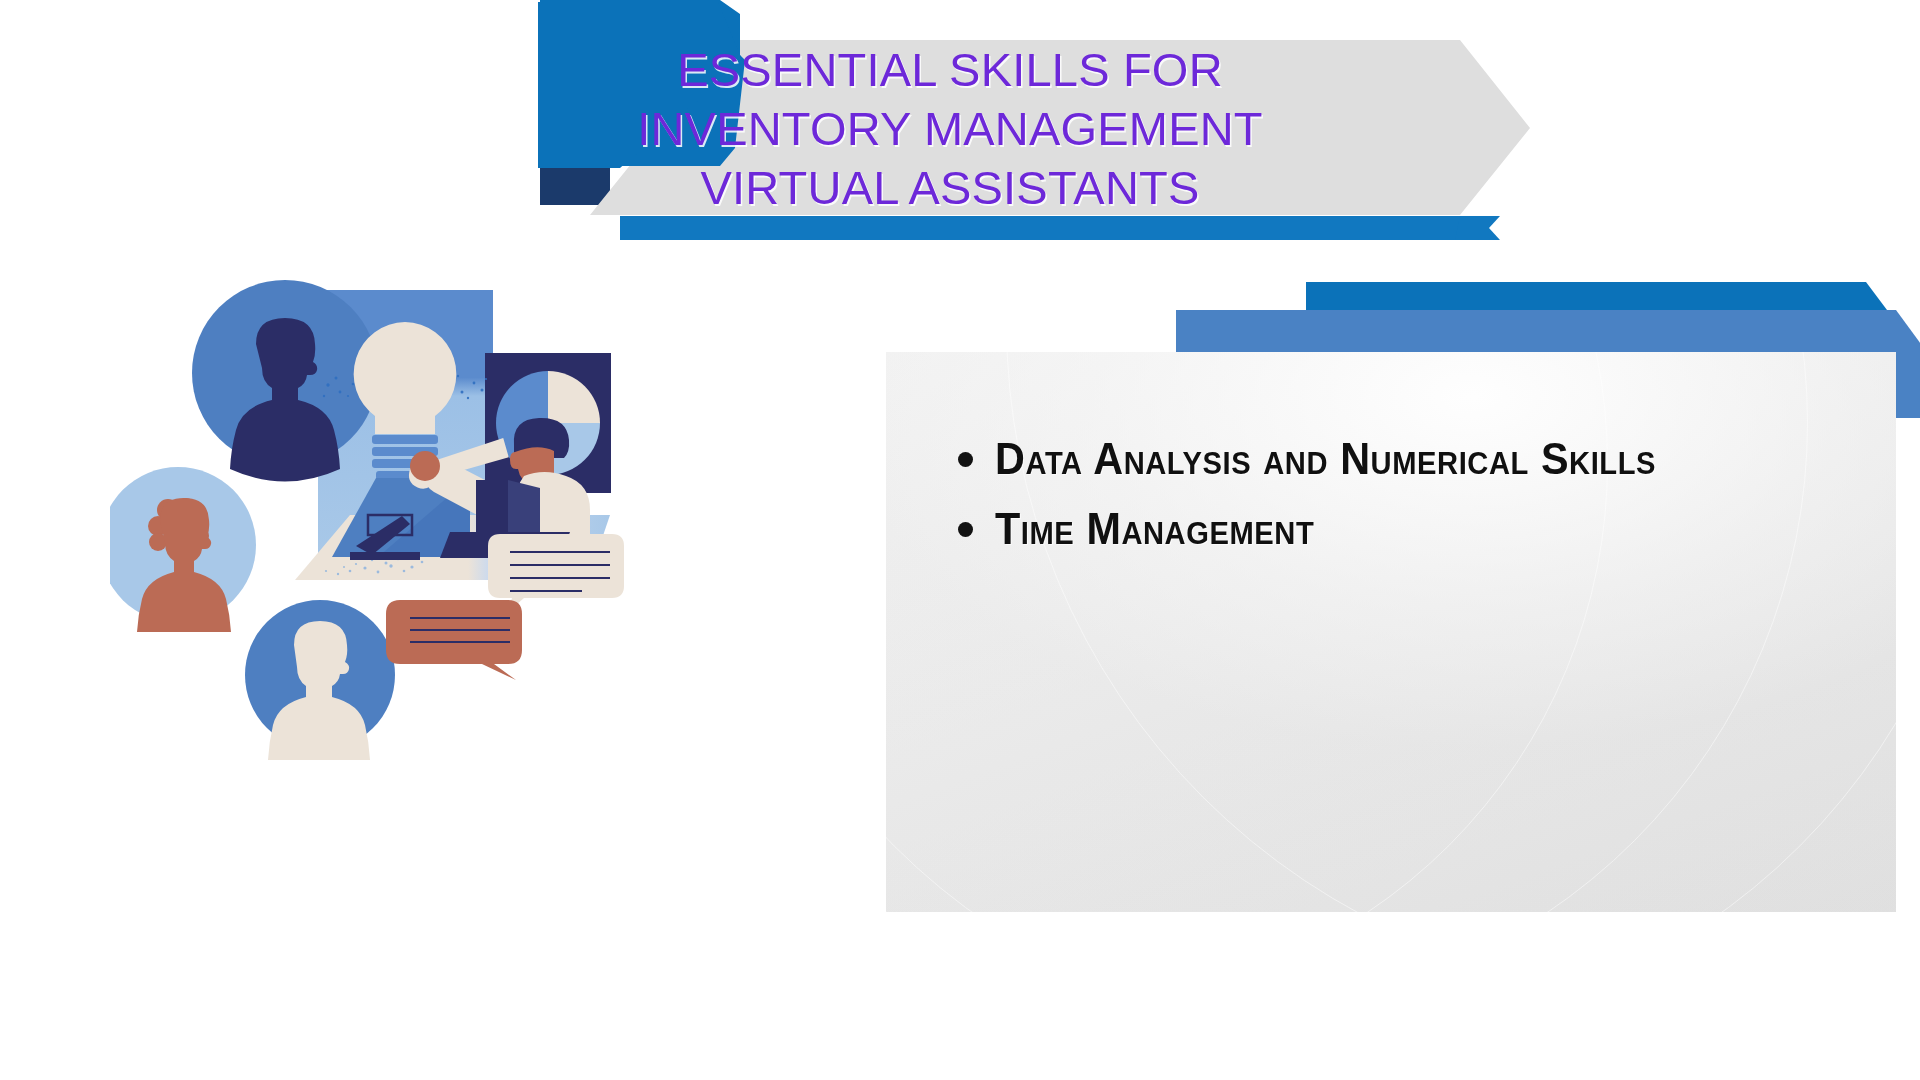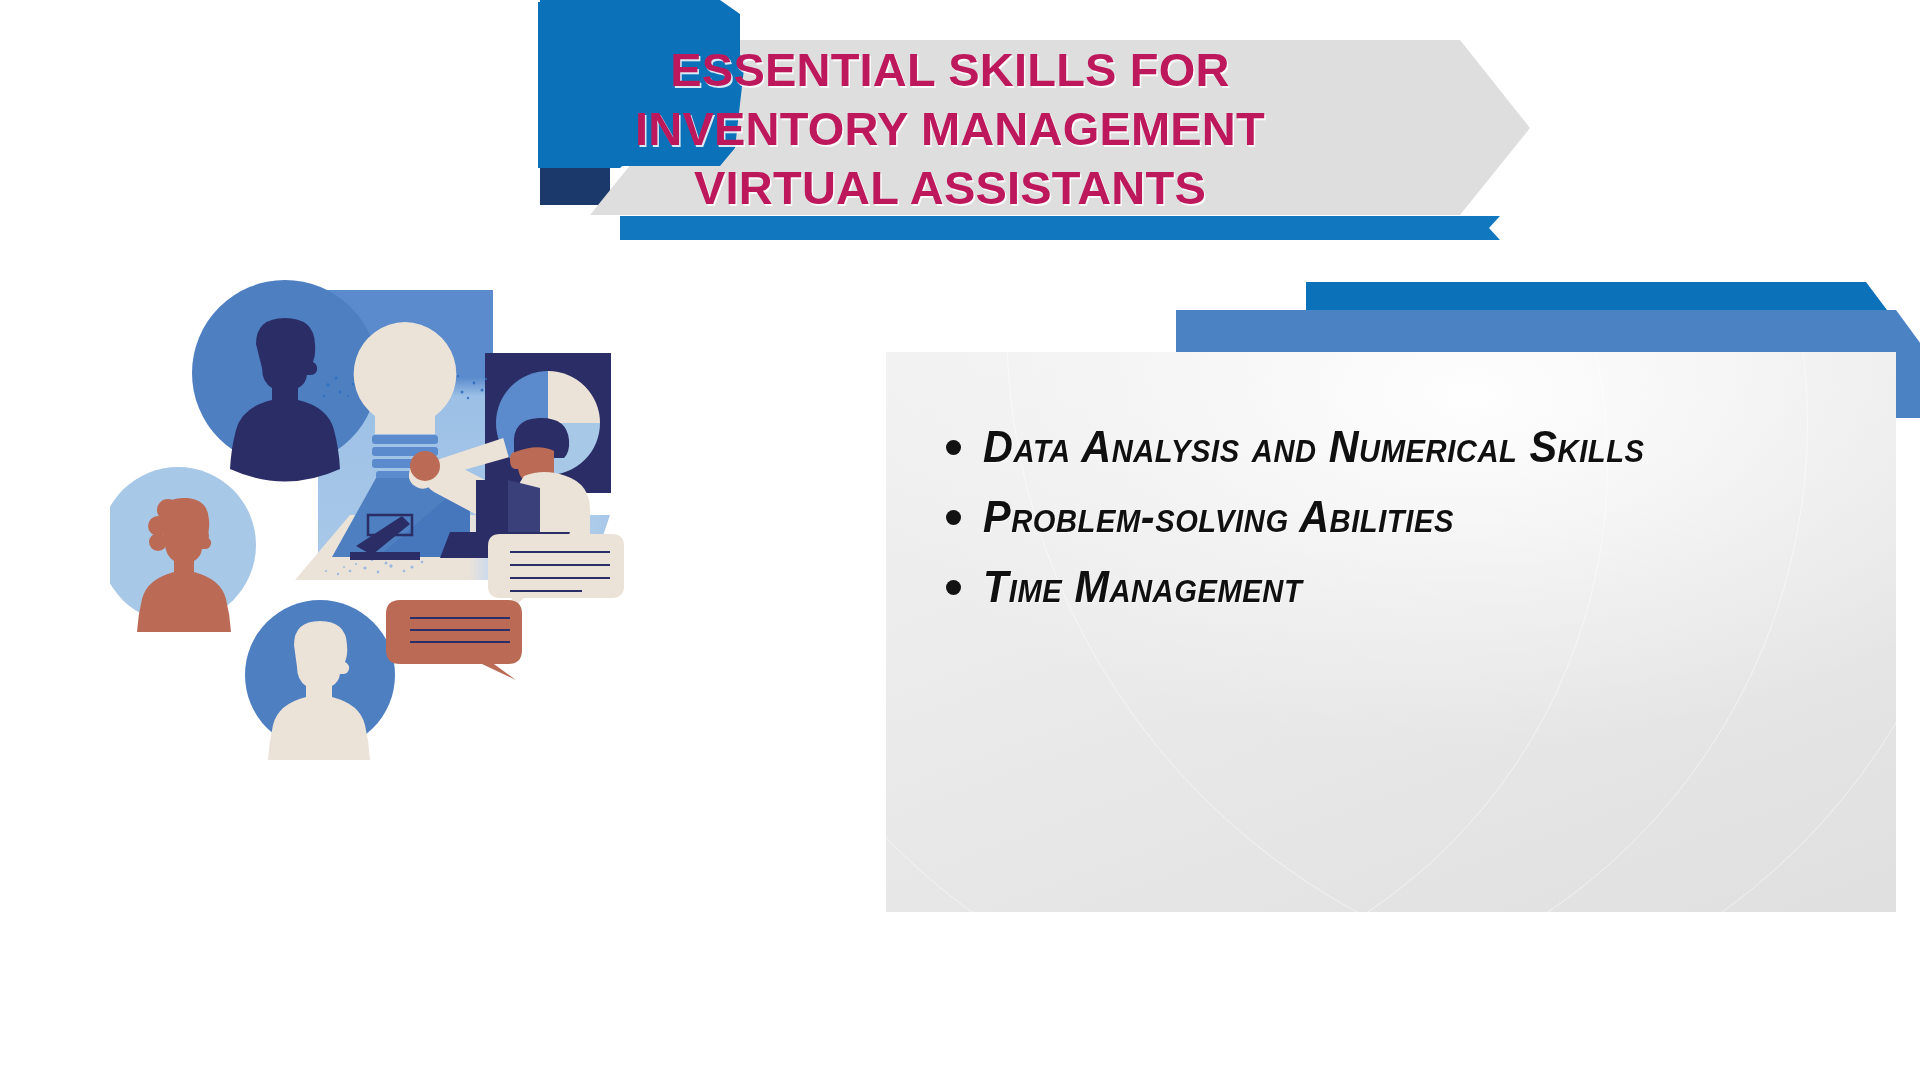--- a/index.html
+++ b/index.html
@@ -26,25 +26,25 @@
   #banner-title-wrap {
     position: absolute;
     left: 600px;
     top: 40px;
     width: 700px;
     text-align: center;
     z-index: 6;
   }
   #banner-title {
     font-family: "Liberation Sans", sans-serif;
-    font-weight: bold;
+    font-weight: normal;
     font-size: 47px;
     line-height: 1.26;
     letter-spacing: 0.2px;
-    color: #be185d;
+    color: #6d28d9;
     text-transform: uppercase;
     white-space: pre-line;
     text-shadow: 1.5px 1.5px 0 rgba(255,255,255,0.85);
   }
 
   
   #skills-card {
     position: absolute;
     left: 886px;
     top: 352px;
@@ -72,23 +72,22 @@
     border: 1px solid rgba(255,255,255,0.9);
     border-radius: 50%;
     background: transparent;
   }
   #bullet-list {
     position: absolute;
     left: 56px;
     top: 64px;
     right: 56px;
     list-style: none;
-    margin: 0;
+    margin: 12px;
     padding: 0;
-    font-style: italic;
   }
   .bullet-row {
     display: flex;
     align-items: center;
     margin-bottom: 8px;
     min-height: 62px;
   }
   .bullet-dot {
     width: 15px;
     height: 15px;
@@ -161,24 +160,20 @@
       <i style="left:-260px; top:-520px; width:1180px; height:1180px;"></i>
       <i style="left:-180px; top:-600px; width:1280px; height:1280px;"></i>
       <i style="left:-360px; top:-430px; width:1080px; height:1080px;"></i>
       <i style="left:120px; top:-700px; width:1340px; height:1340px;"></i>
     </div>
 
     <ul id="bullet-list">
       <li class="bullet-row">
         <span class="bullet-dot"></span>
         <span class="bullet-text">Data Analysis and Numerical Skills</span>
-      </li>
-      <li class="bullet-row">
-        <span class="bullet-dot"></span>
-        <span class="bullet-text">Problem-solving Abilities</span>
       </li>
       <li class="bullet-row">
         <span class="bullet-dot"></span>
         <span class="bullet-text">Time Management</span>
       </li>
     </ul>
   </div>
 </div>
 
 <div id="illustration">

